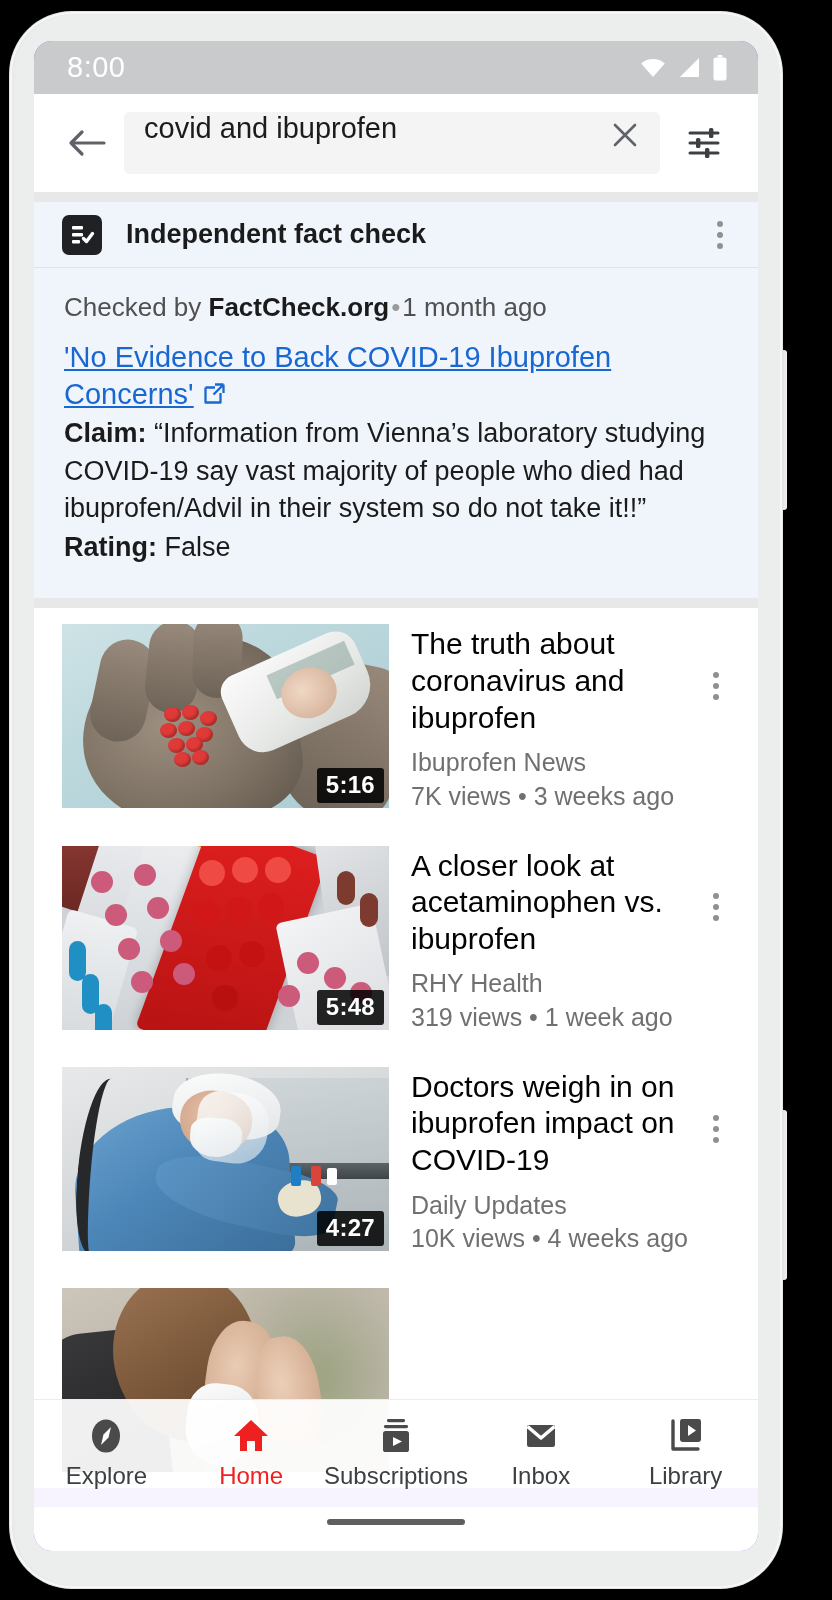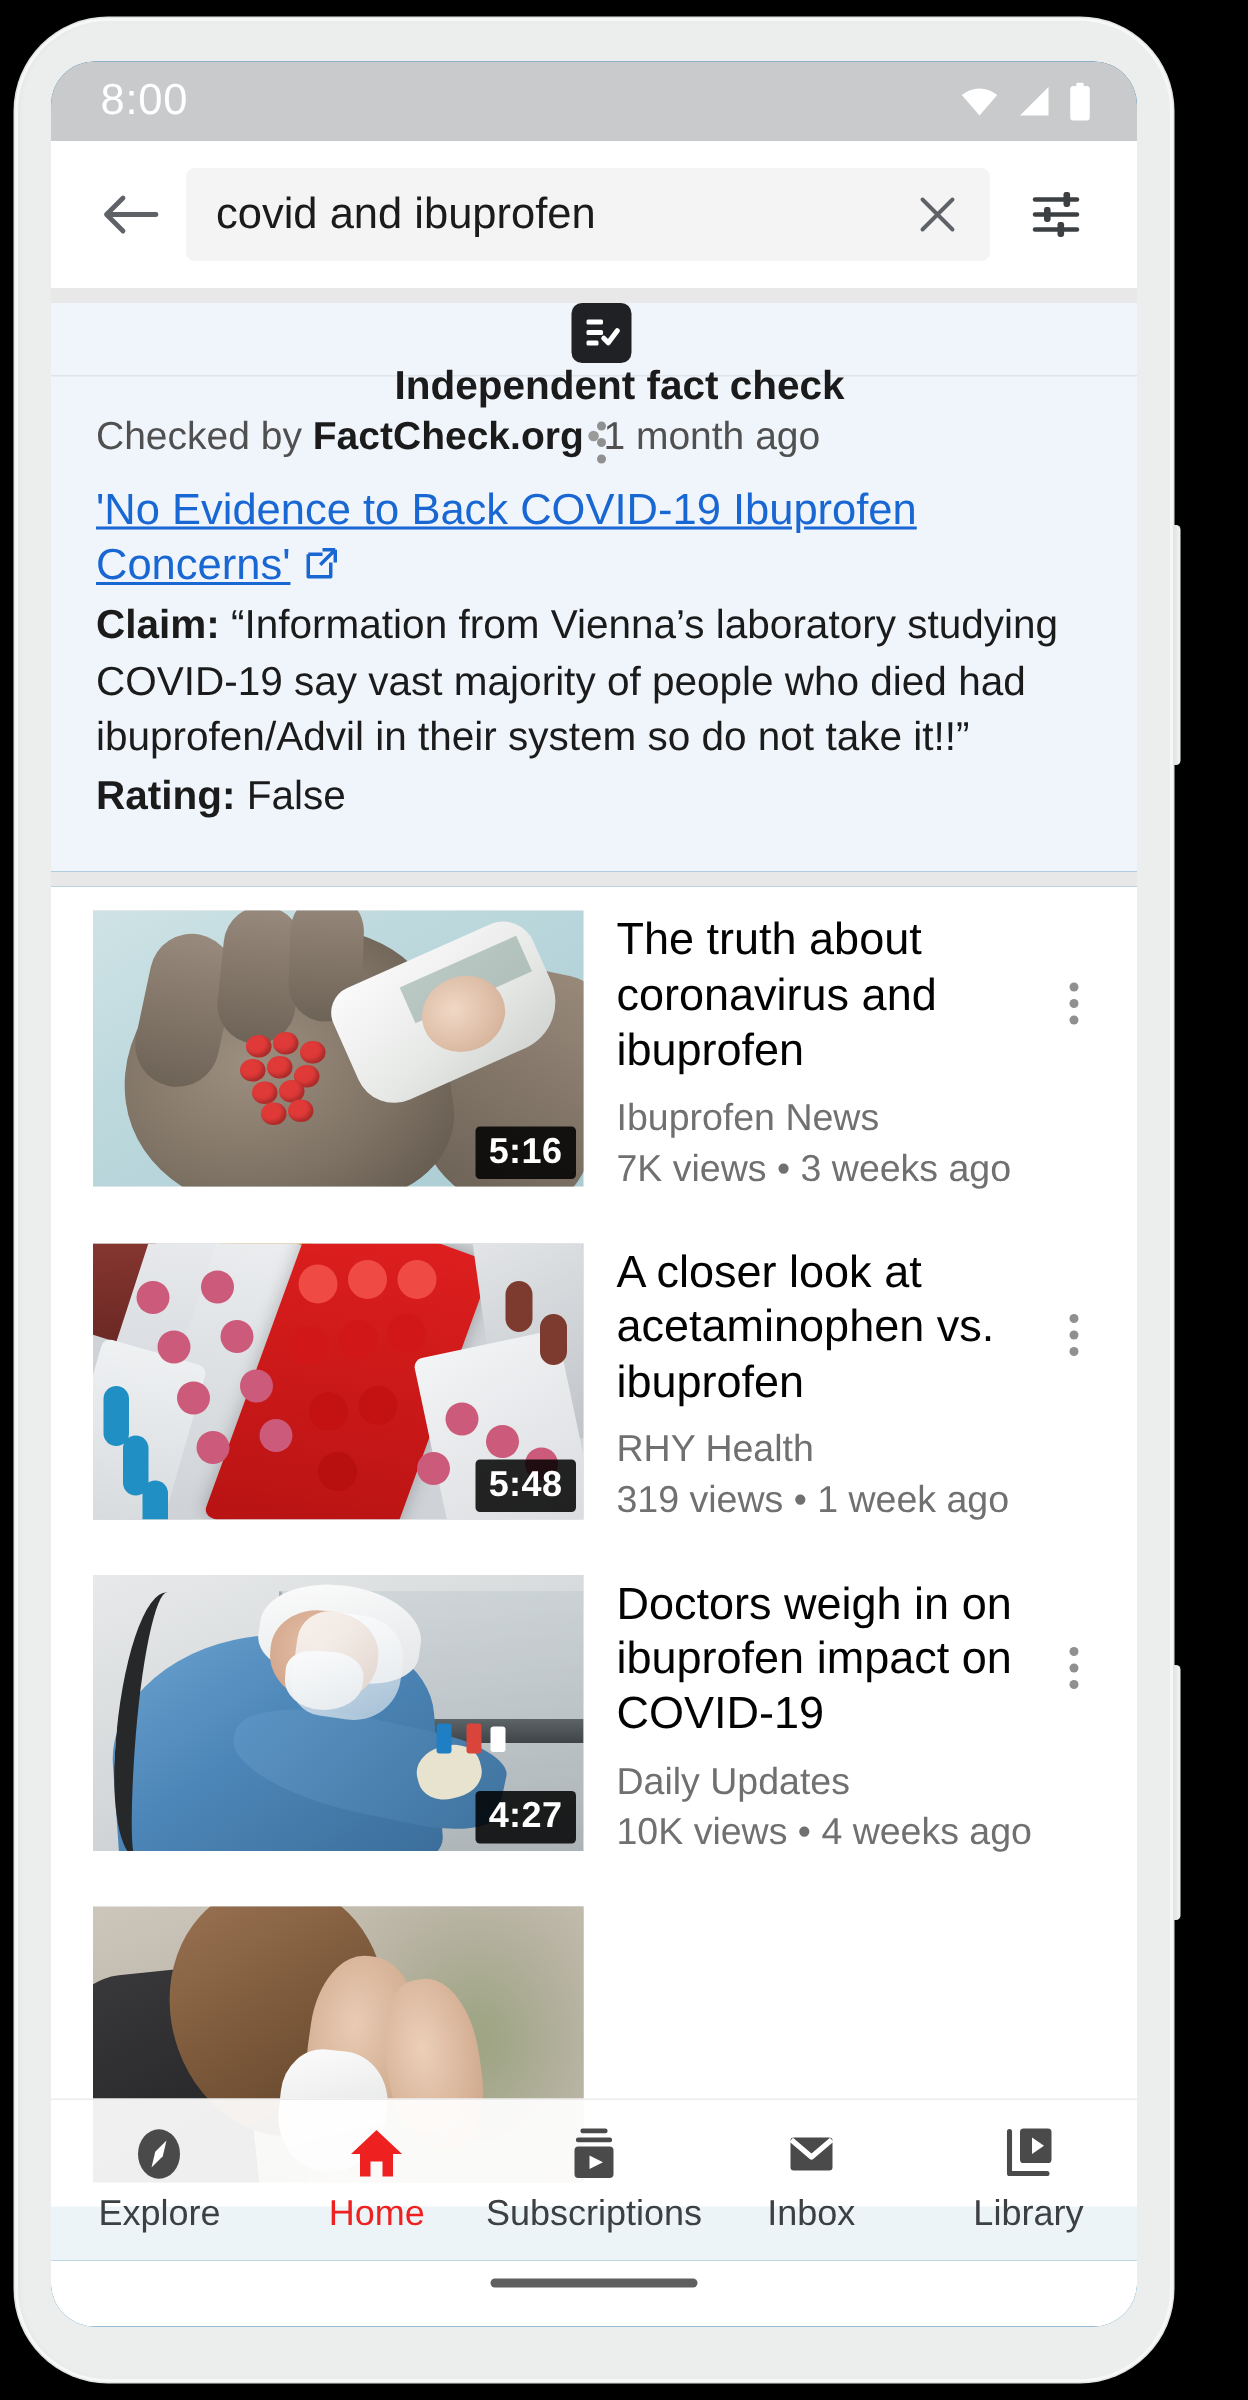--- a/index.html
+++ b/index.html
@@ -42,22 +42,22 @@
   #side-button-volume { top: 338px;  height: 160px; }
   #side-button-power  { top: 1098px; height: 170px; }
 
   
   #phone-screen {
     position: absolute;
     left: 24px;
     top: 29px;
     width: 724px;
     height: 1510px;
-    background: #0369a1;
-    border-radius: 29px;
+    background: #8b5cf6;
+    border-radius: 18px;
     overflow: hidden;
   }
 
   
   #status-bar {
     height: 53px;
     background: #c9cacb;
     display: flex;
     align-items: center;
     justify-content: space-between;
@@ -83,21 +83,20 @@
     width: 62px; height: 62px;
     display: flex; align-items: center; justify-content: center;
     flex: 0 0 auto;
   }
   #search-field {
     flex: 1 1 auto;
     height: 62px;
     background: #f4f4f4;
     border-radius: 6px;
     display: flex;
-    align-items: center;
     padding: 0 12px 0 20px;
     gap: 8px;
   }
   #search-input-text {
     flex: 1 1 auto;
     font-size: 29px;
     color: #1b1b1b;
     white-space: nowrap;
     overflow: hidden;
   }
@@ -112,26 +111,25 @@
     flex: 0 0 auto;
     margin-left: 6px;
   }
 
   .divider-strip { height: 10px; background: #e8e8e8; }
 
   
   #fact-check-card { background: #f0f5fc; }
 
   #fact-check-header {
-    height: 49px;
+    height: 66px;
     display: flex;
     align-items: center;
     padding: 0 18px 0 28px;
     border-bottom: 1px solid #dfe4ea;
-    flex-direction: column;
   }
   #fact-check-icon {
     width: 40px; height: 40px;
     background: #1f2124;
     border-radius: 7px;
     flex: 0 0 auto;
     display: flex; align-items: center; justify-content: center;
   }
   #fact-check-title {
     font-size: 27px;

